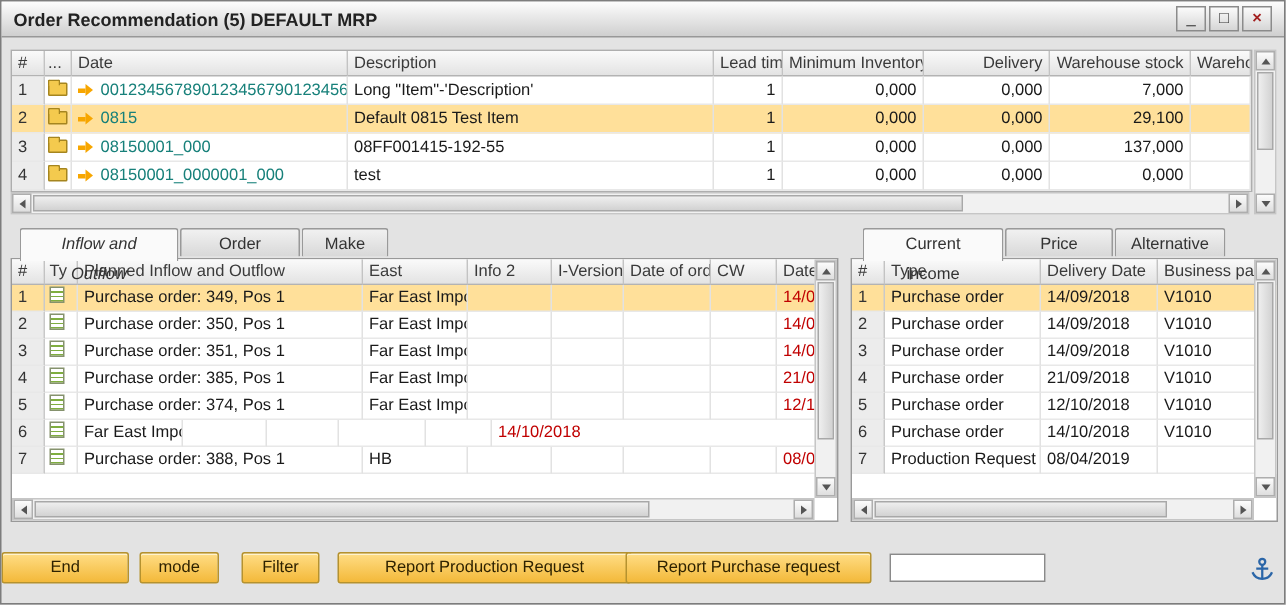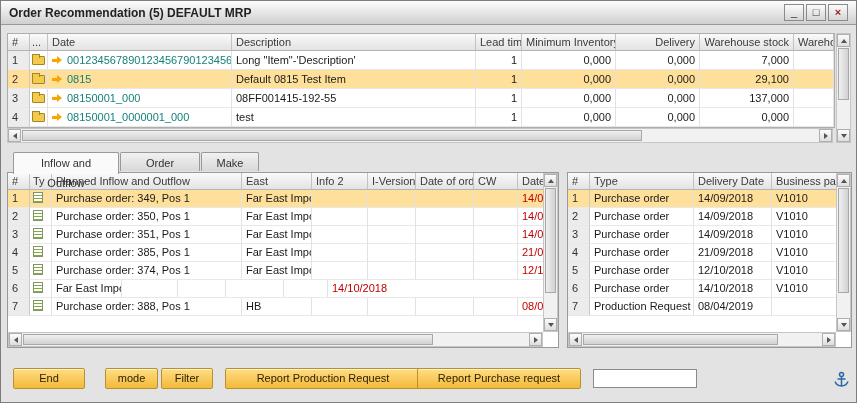--- a/index.html
+++ b/index.html
@@ -234,21 +234,21 @@
     <div class="sb-btn sb-up">
         <span class="tri tri-u"></span>
       </div>
     <div class="sb-btn sb-down">
         <span class="tri tri-d"></span>
       </div>
     <div class="sb-thumb-v" style="top:14px;height:52px;"></div>
   </div>
 
   <div class="tabs" style="left:12px;top:151px;">
-    <div class="tab active" style="width:106px;">Inflow and Outflow</div>
+    <div class="tab active" style="width:106px;font-style:italic;">Inflow and Outflow</div>
     <div class="tab" style="width:80px;">Order</div>
     <div class="tab" style="width:58px;">Make</div>
   </div>
 
   <div class="panel" style="left:6px;top:171px;width:552px;height:176px;">
     <div class="trow thead">
       <div class="cell cl-num num">#</div>
       <div class="cell cl-ty">Ty</div>
       <div class="cell cl-plan">Planned Inflow and Outflow</div>
       <div class="cell cl-info">East</div>
@@ -355,20 +355,25 @@
   <div class="hscroll" style="left:7px;top:331px;width:535px;">
     <div class="sb-btn sb-left">
         <span class="tri tri-l"></span>
       </div>
     <div class="sb-btn sb-right">
         <span class="tri tri-r"></span>
       </div>
     <div class="sb-thumb-h" style="left:14px;width:410px;"></div>
   </div>
 
+  <div class="tabs" style="left:574px;top:151px;">
+    <div class="tab active" style="width:94px;">Current income</div>
+    <div class="tab" style="width:72px;">Price</div>
+    <div class="tab" style="width:74px;">Alternative</div>
+  </div>
 
   <div class="panel" style="left:566px;top:171px;width:285px;height:176px;">
     <div class="trow thead">
       <div class="cell cr-num num">#</div>
       <div class="cell cr-type">Type</div>
       <div class="cell cr-del">Delivery Date</div>
       <div class="cell flexfill">Business par</div>
     </div>
 
     <div class="trow trow-s sel">
@@ -427,22 +432,22 @@
   <div class="hscroll" style="left:567px;top:331px;width:268px;">
     <div class="sb-btn sb-left">
         <span class="tri tri-l"></span>
       </div>
     <div class="sb-btn sb-right">
         <span class="tri tri-r"></span>
       </div>
     <div class="sb-thumb-h" style="left:14px;width:195px;"></div>
   </div>
 
-  <div class="btn-gold" style="left:12px;width:72px;">End</div>
-  <div class="btn-gold" style="left:104px;width:53px;">mode</div>
+  <div class="btn-gold" style="left:0;width:85px;">End</div>
+  <div class="btn-gold" style="left:92px;width:53px;">mode</div>
   <div class="btn-gold" style="left:160px;width:52px;">Filter</div>
   <div class="btn-gold" style="left:224px;width:196px;">Report Production Request</div>
   <div class="btn-gold" style="left:416px;width:164px;">Report Purchase request</div>
   <input class="footer-input" type="text" value="" style="">
 
   <div class="anchor-wrap">
     <svg width="17" height="19" viewBox="0 0 17 19">
       <circle cx="8.5" cy="3.5" r="2" fill="none" stroke="#2b66a8" stroke-width="1.5"></circle>
       <line x1="8.5" y1="5.5" x2="8.5" y2="15" stroke="#2b66a8" stroke-width="1.5"></line>
       <line x1="4.5" y1="8" x2="12.5" y2="8" stroke="#2b66a8" stroke-width="1.5"></line>

